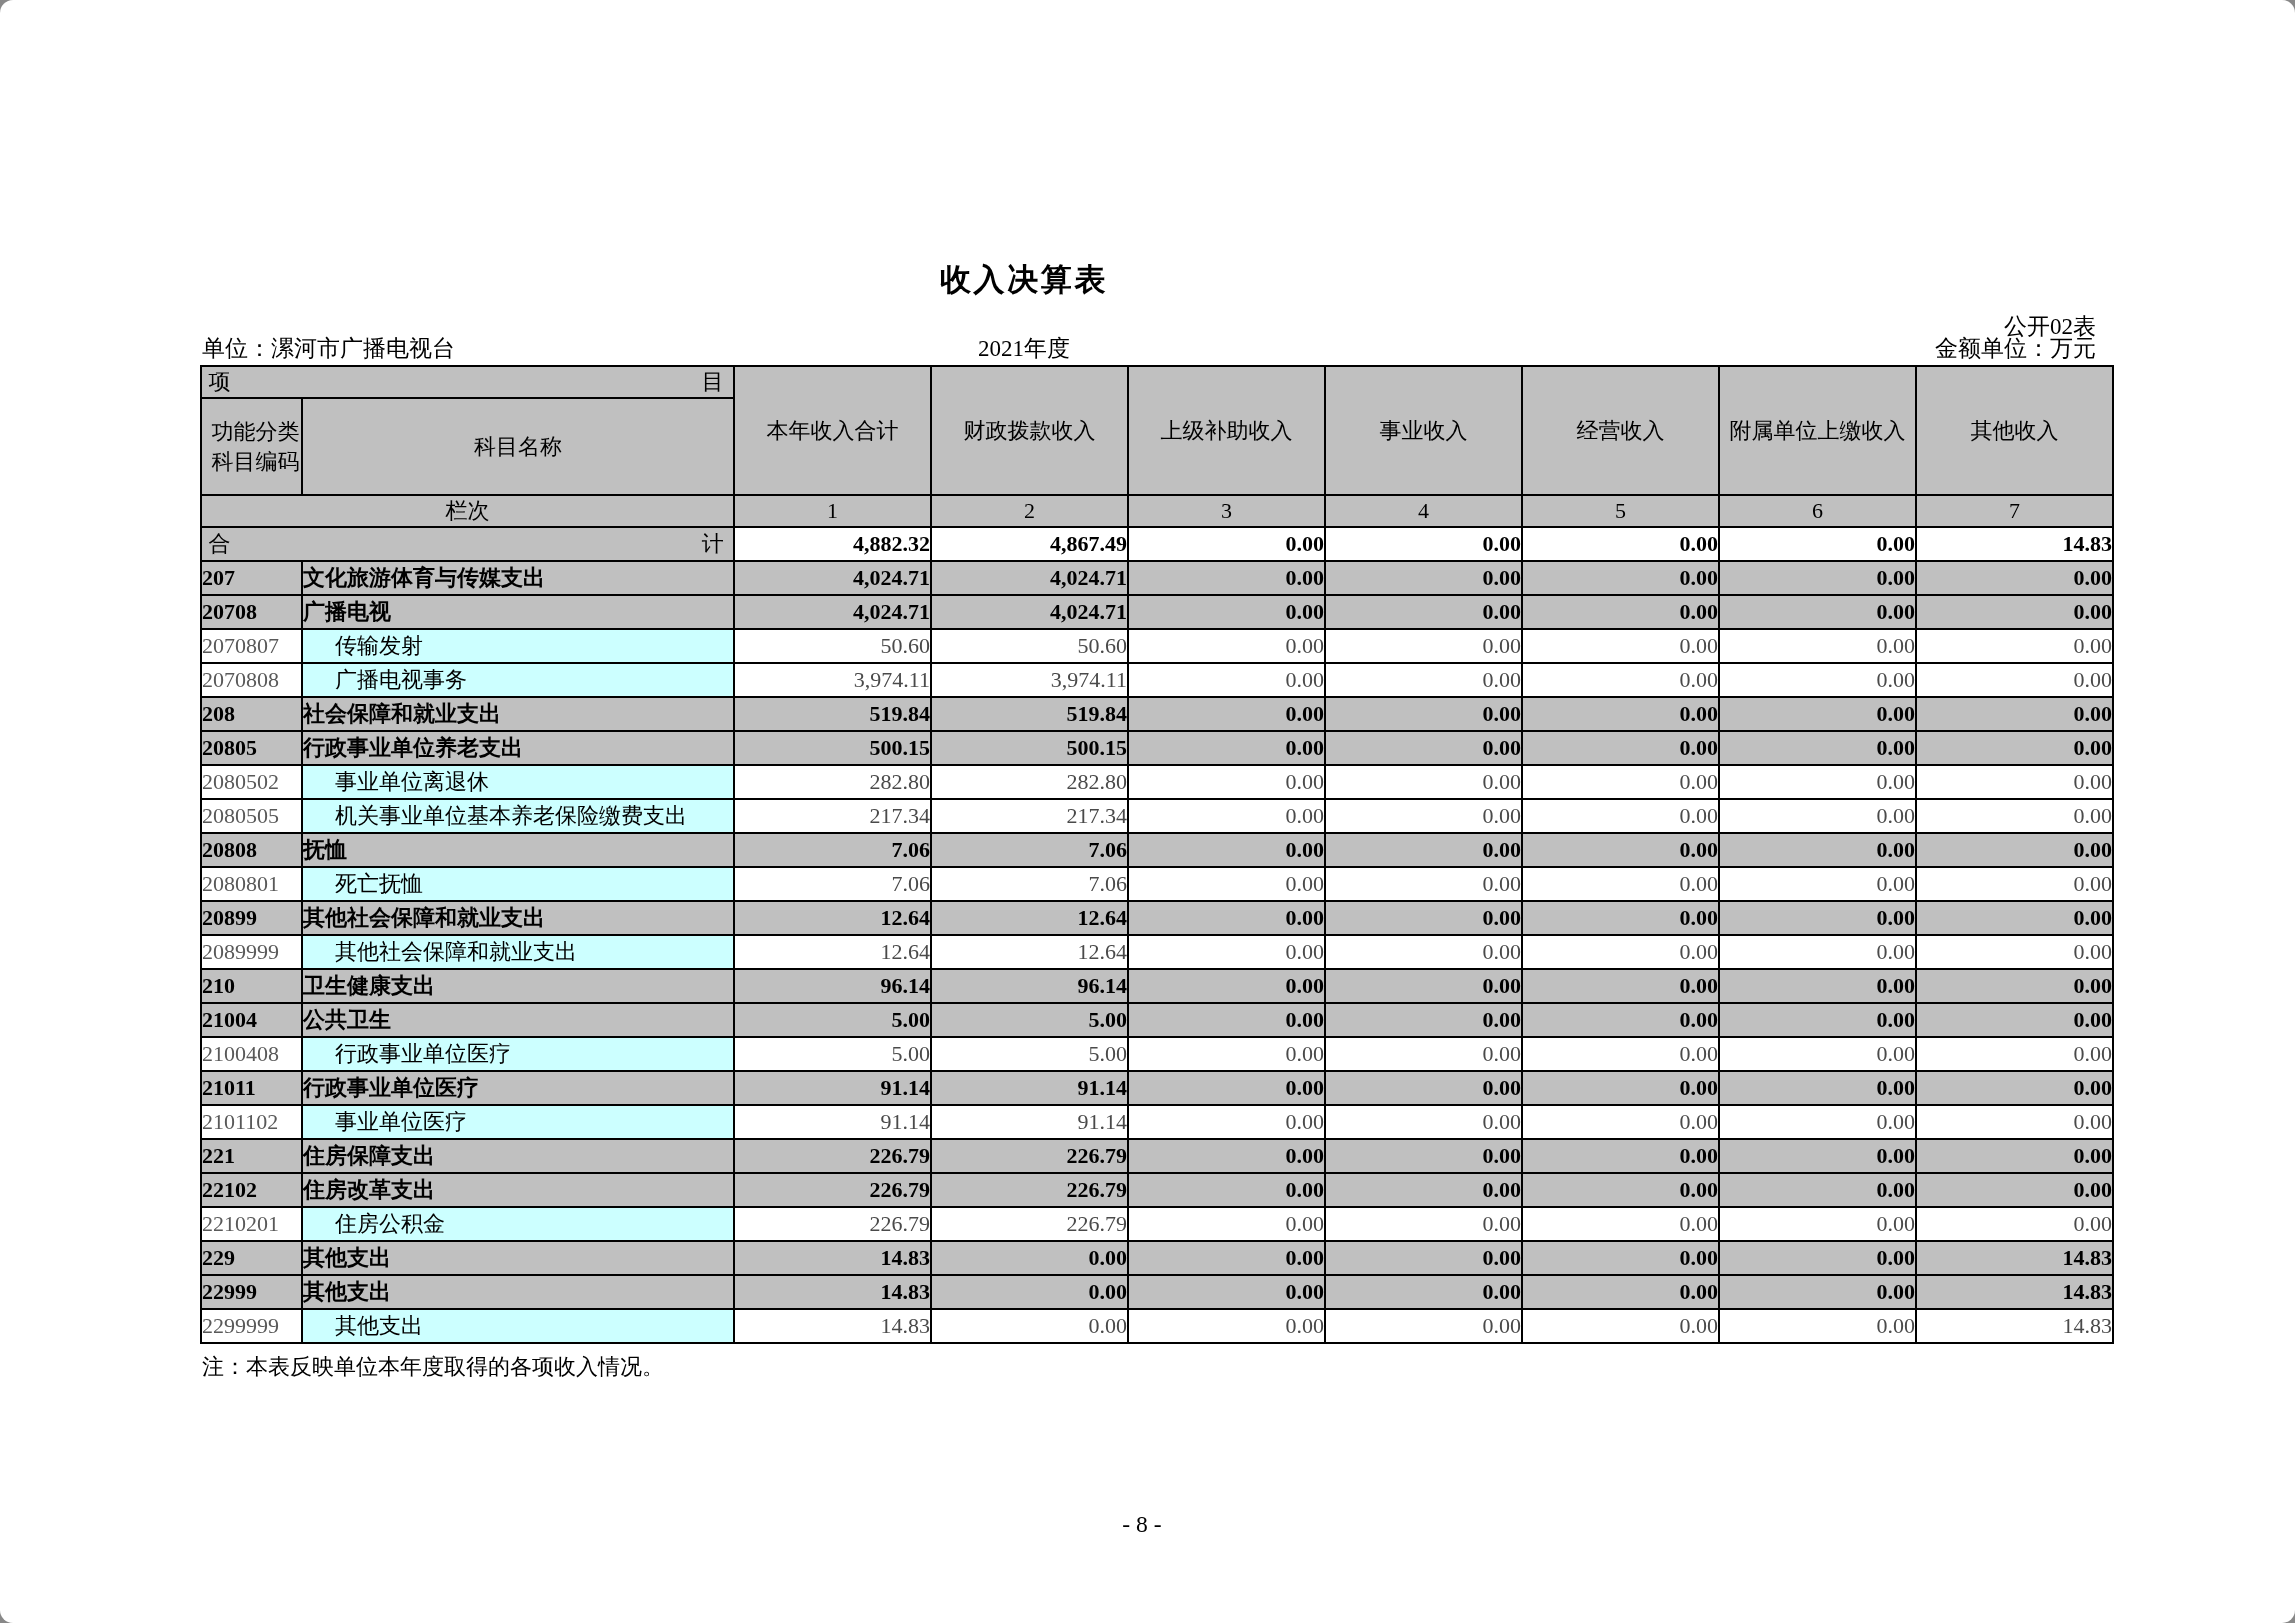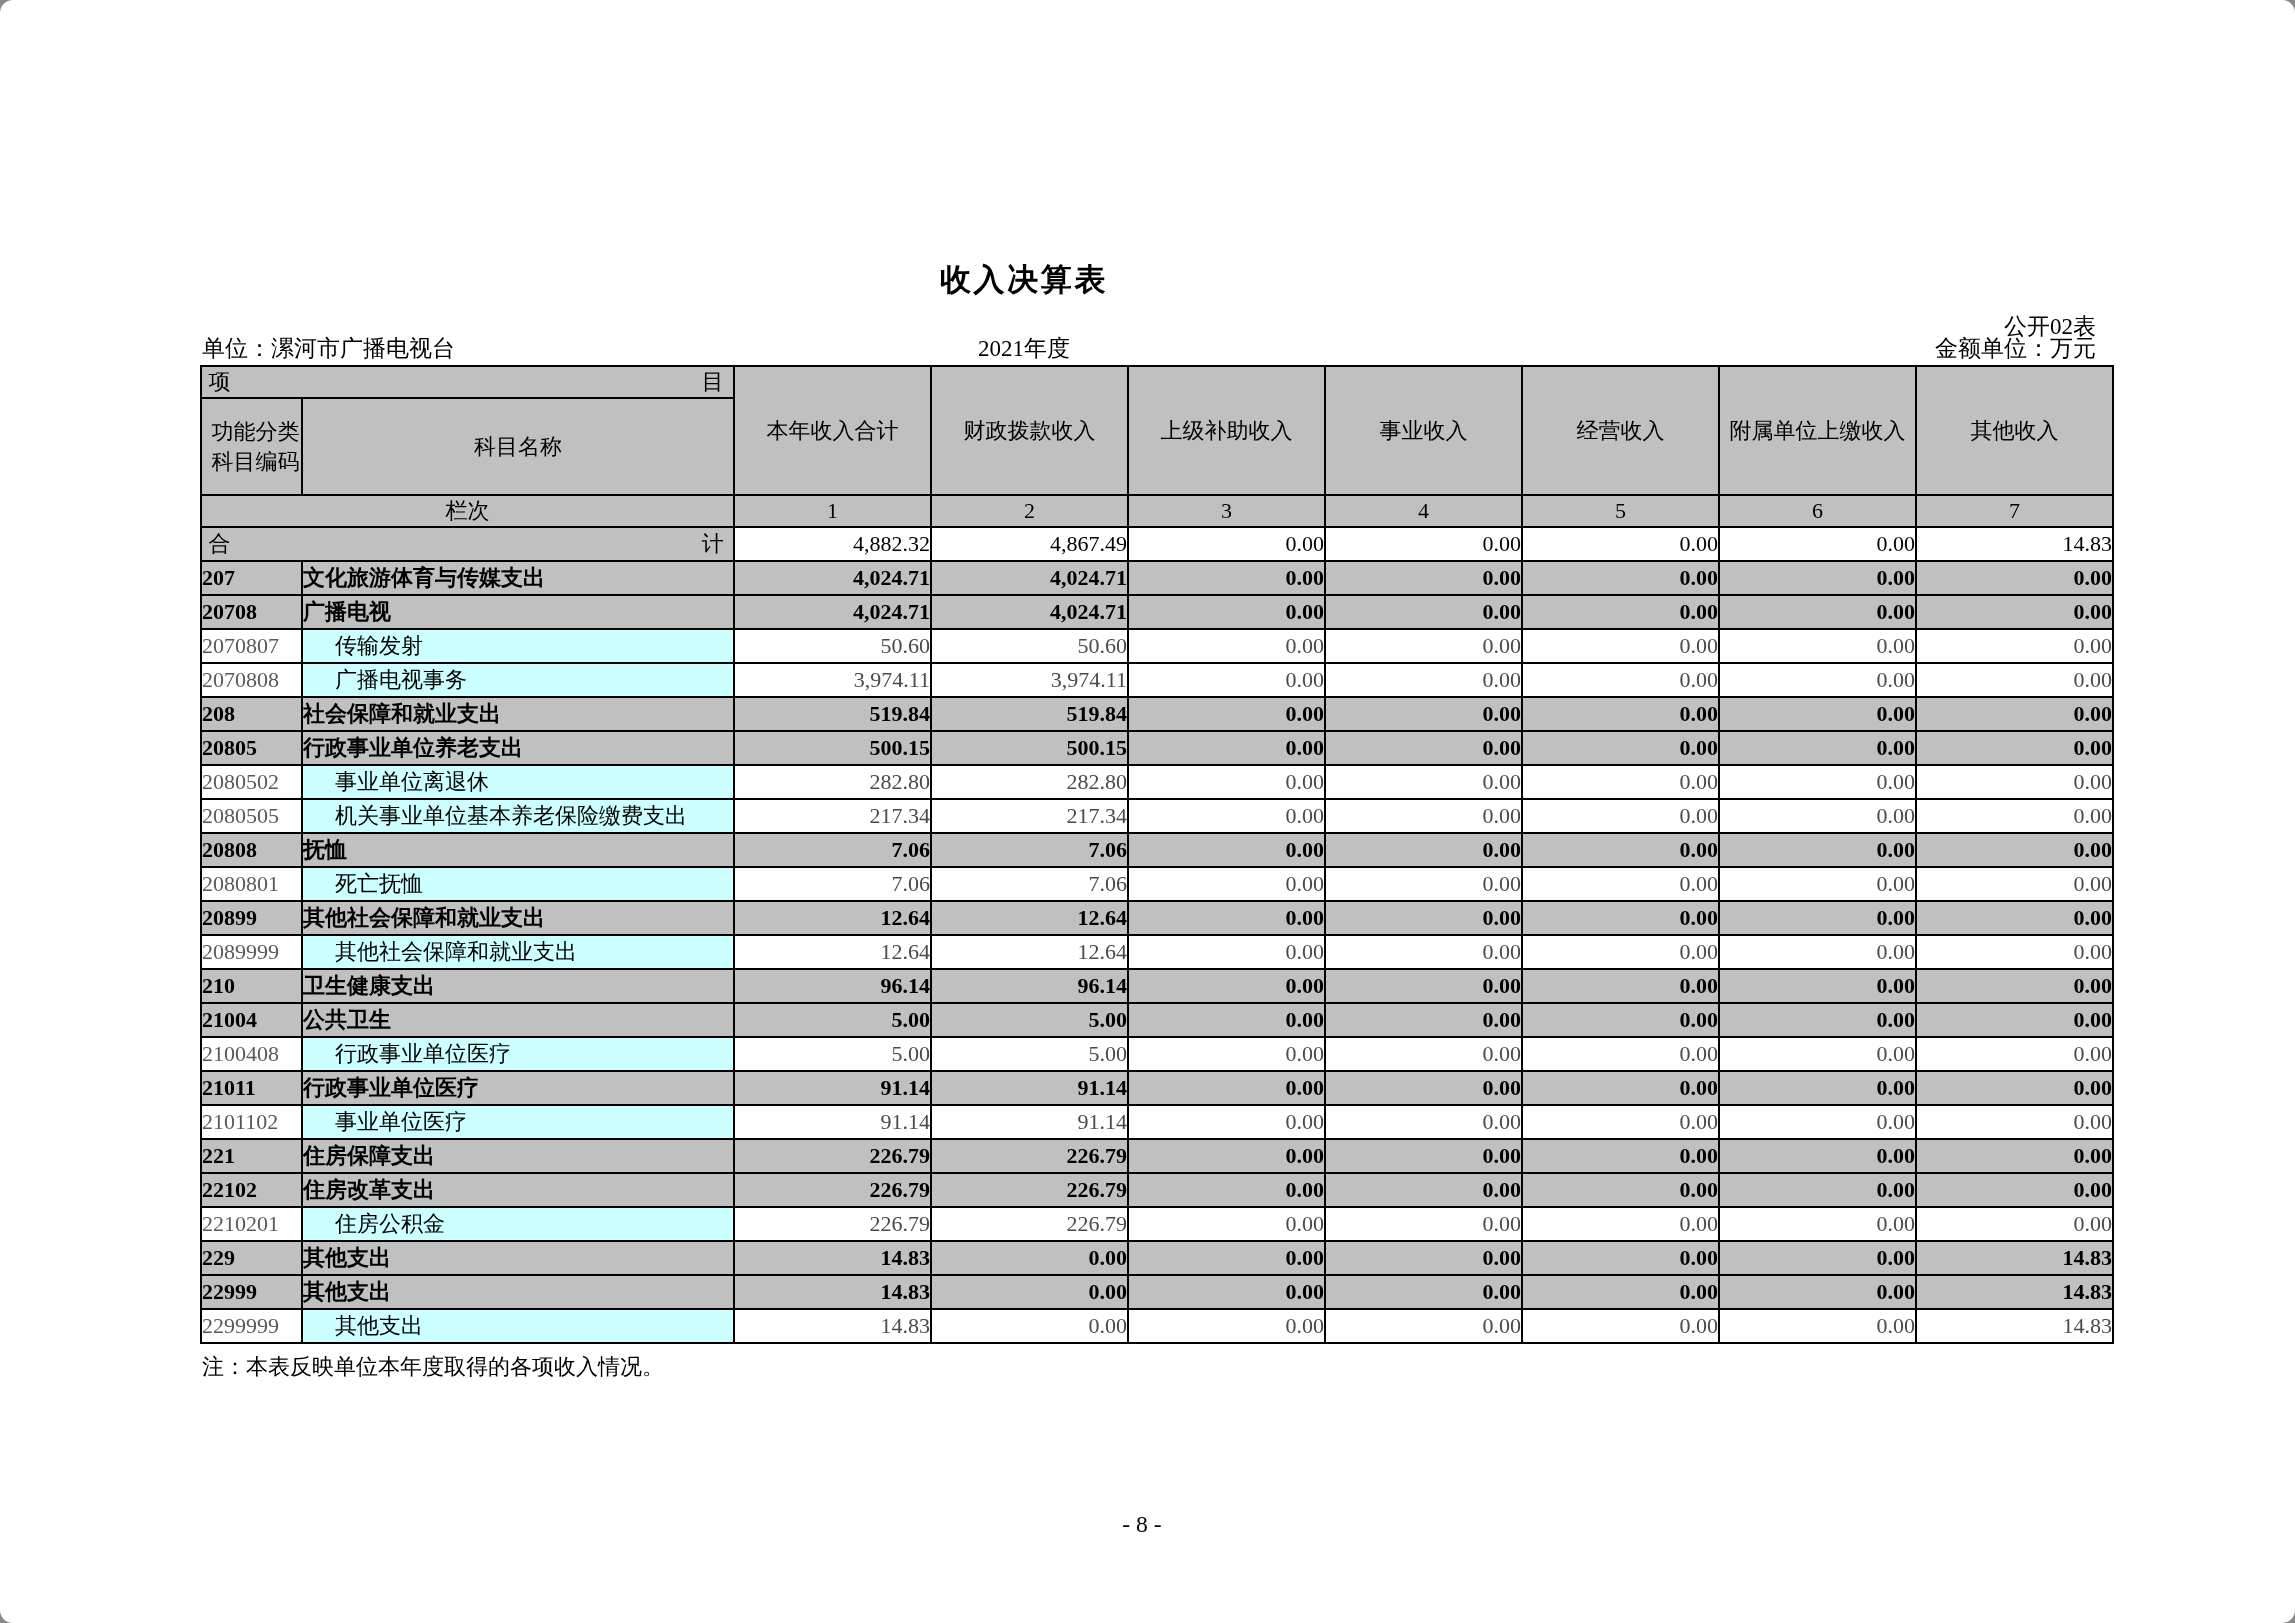--- a/index.html
+++ b/index.html
@@ -59,21 +59,21 @@
     padding:0 9.2px 0 6.5px;
   }
   .code-header div{line-height:1.35;margin-left:8px;}
   
   tbody tr{height:34px;}
   td.c-code{text-align:left;padding-left:6.5px;}
   td.c-name{text-align:left;padding-left:10.5px;}
   td.c-num{text-align:right;padding-right:10.5px;}
   tr.total td{background:#ffffff;}
   tr.total td.c-label{background:#c0c0c0;}
-  tr.total td.c-num{font-weight:normal;}
+  tr.total td.c-num{font-weight:bold;}
   tr.parent td{background:#c0c0c0;font-weight:bold;}
   tr.parent td.c-code{font-weight:bold;}
   tr.detail td{background:#ffffff;}
   tr.detail td.c-name{background:#ccffff;padding-left:32px;font-weight:normal;}
   tr.detail td.c-code{color:#595959;margin-top:23px;}
   tr.detail td.c-num{color:#4a4a4a;}
   .note{
     position:absolute;left:202px;top:1352px;
     font-size:22px;white-space:nowrap;
   }

